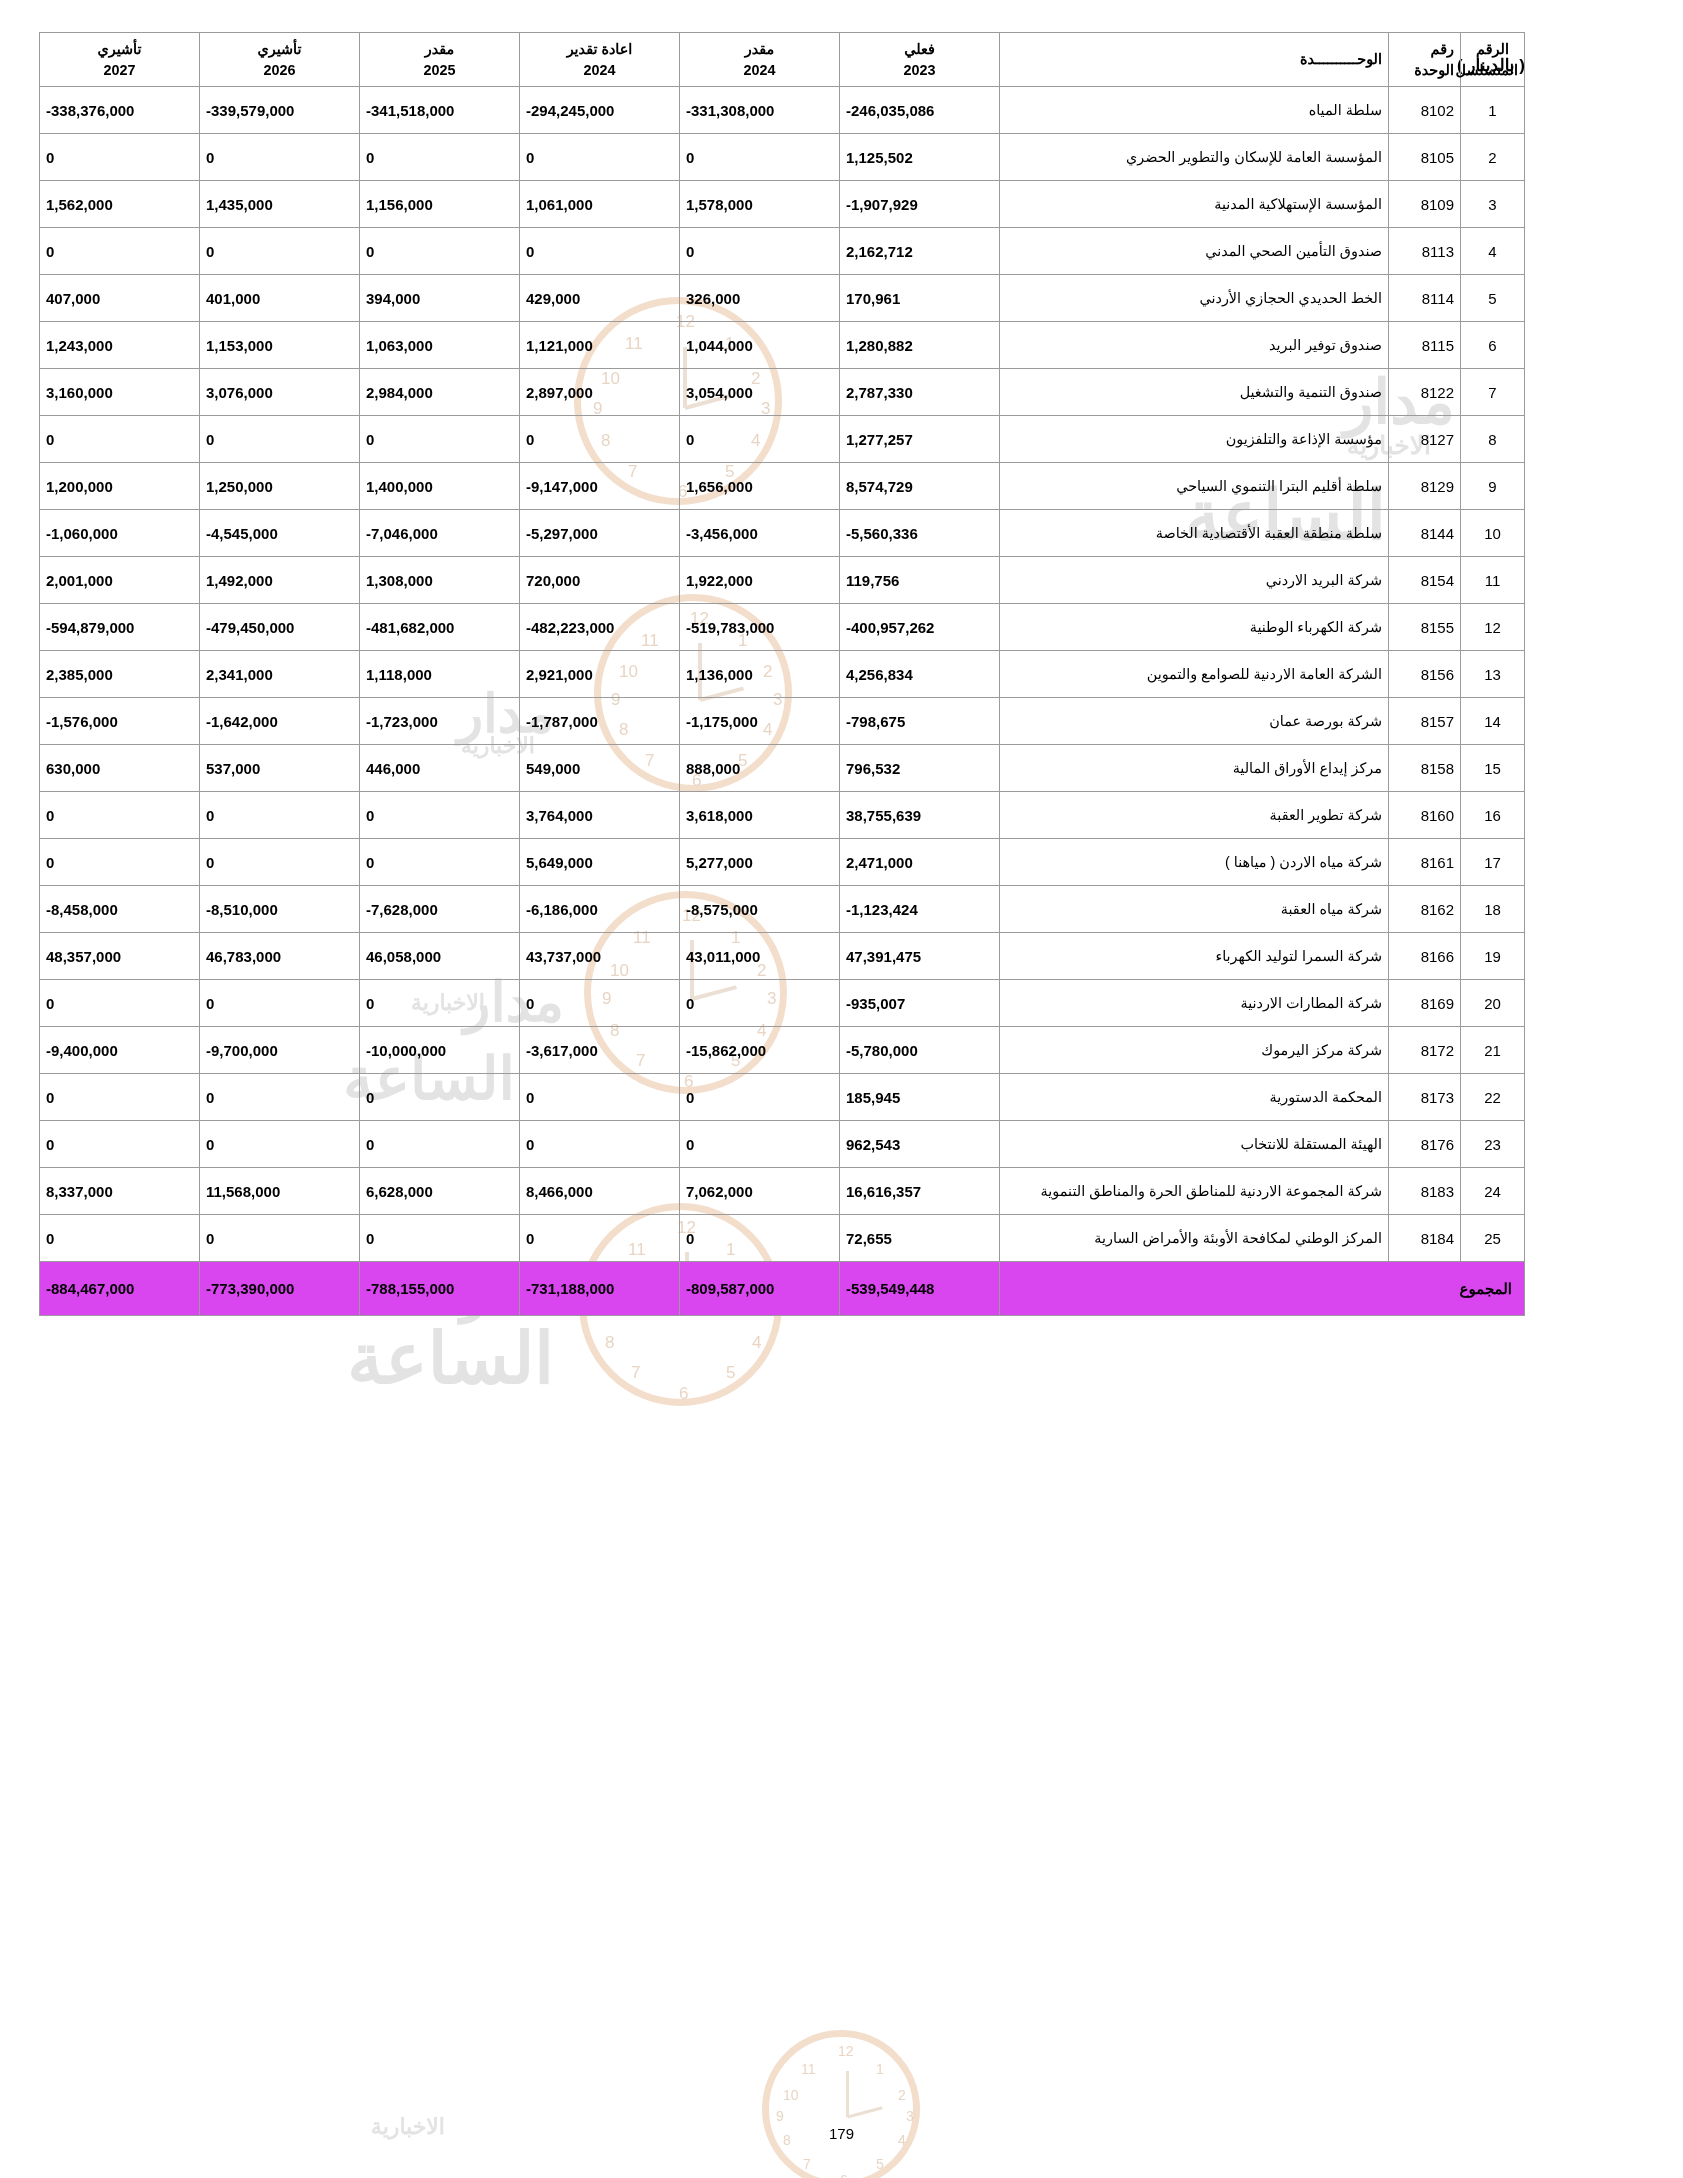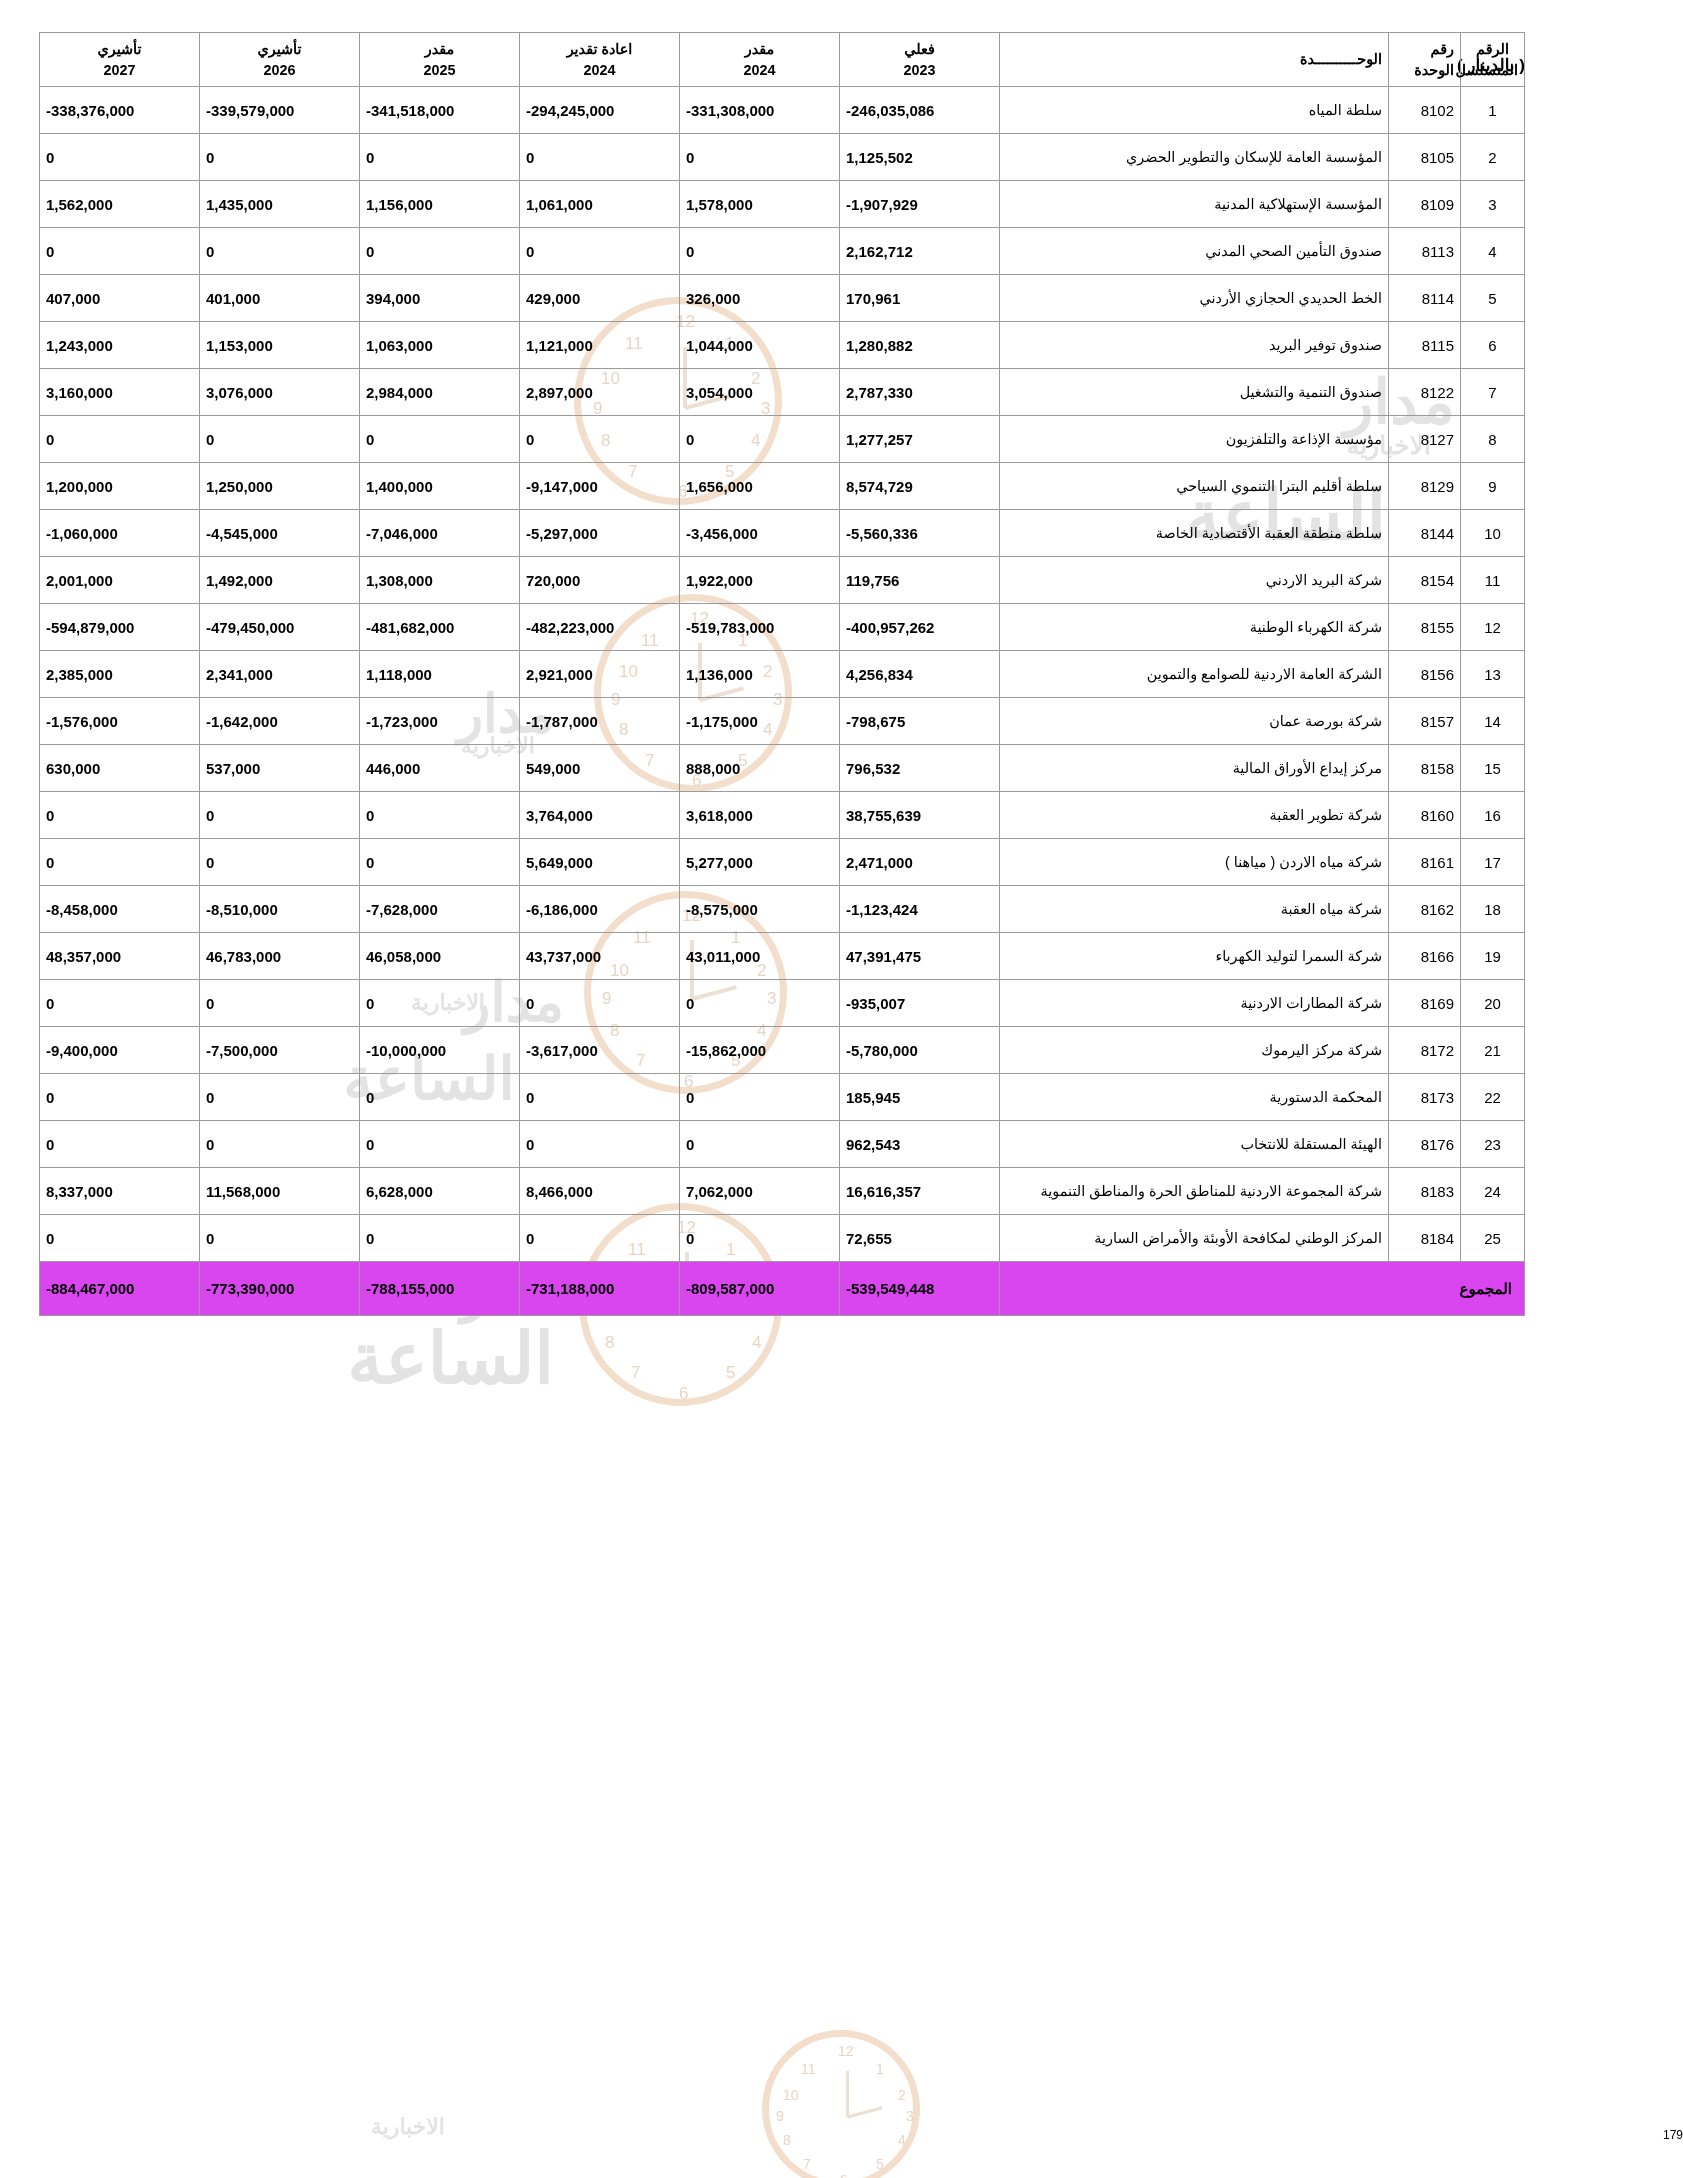--- a/index.html
+++ b/index.html
@@ -126,22 +126,22 @@
     text-align: right;
     padding-right: 12px;
     font-size: 15px;
   }
 
   .page-number {
     position: absolute;
     bottom: 36px;
     left: 0;
     right: 0;
-    text-align: right;
-    font-size: 12px;
+    text-align: center;
+    font-size: 15px;
     z-index: 3;
   }
 </style>
 </head>
 <body>
 
 <div class="page">
 
   <div class="wm wm-text" style="top:366px; right:228px; font-size:61px;">مدار</div>
   <div class="wm wm-text" style="top:431px; right:252px; font-size:25px;">الاخبارية</div>
@@ -512,21 +512,21 @@
           <td class="c-val">0</td>
         </tr>
         <tr>
           <td class="c-num-idx">21</td>
           <td class="c-unit-no">8172</td>
           <td class="c-unit-name">شركة مركز اليرموك</td>
           <td class="c-val">5,780,000-</td>
           <td class="c-val">15,862,000-</td>
           <td class="c-val">3,617,000-</td>
           <td class="c-val">10,000,000-</td>
-          <td class="c-val">7,500,000-</td>
+          <td class="c-val">9,700,000-</td>
           <td class="c-val">9,400,000-</td>
         </tr>
         <tr>
           <td class="c-num-idx">22</td>
           <td class="c-unit-no">8173</td>
           <td class="c-unit-name">المحكمة الدستورية</td>
           <td class="c-val">185,945</td>
           <td class="c-val">0</td>
           <td class="c-val">0</td>
           <td class="c-val">0</td>

